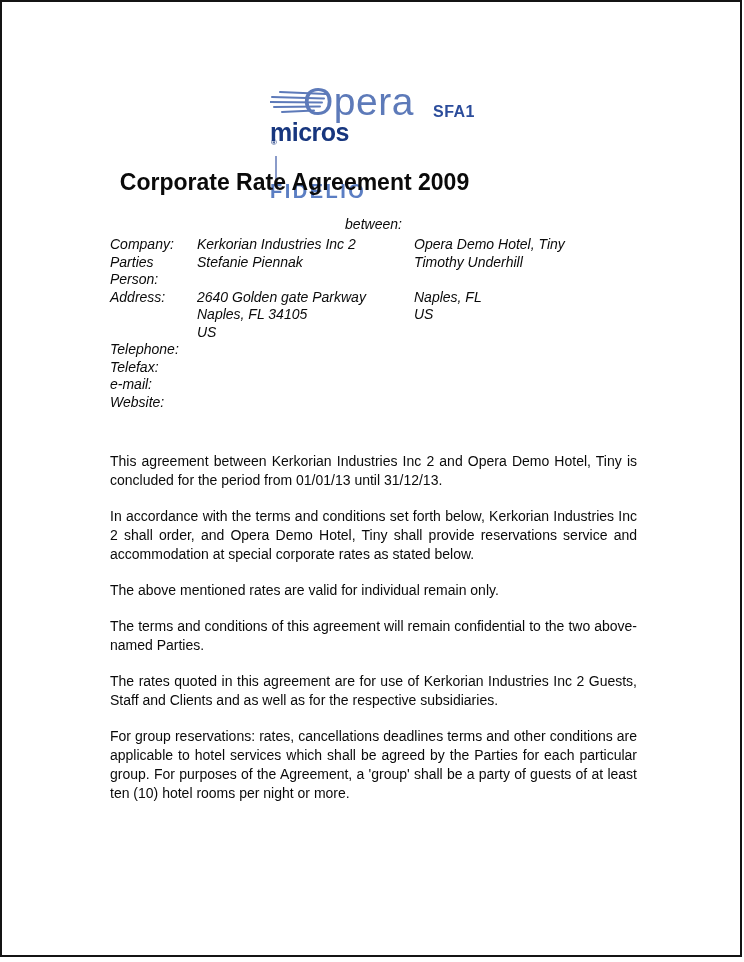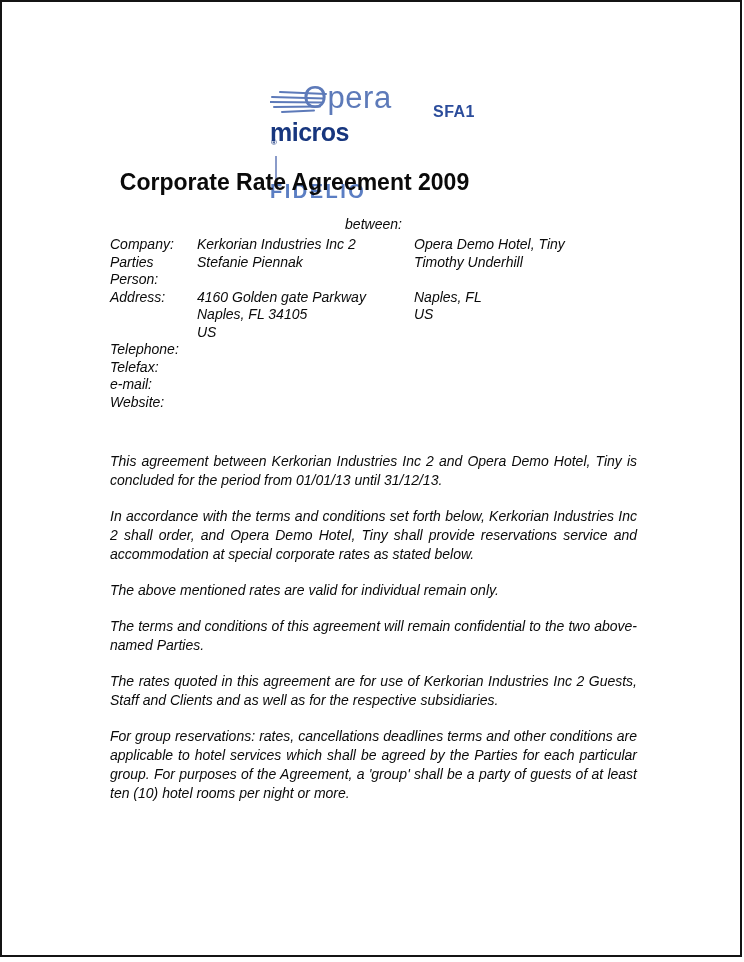--- a/index.html
+++ b/index.html
@@ -19,21 +19,21 @@
   .page{
     position:absolute;left:0;top:0;width:744px;height:962px;
   }
 
   
   .logo{position:absolute;left:270px;top:80px;width:210px;height:70px;}
   .opera-row{position:relative;height:40px;}
   .opera-swoosh{position:absolute;left:0;top:9px;}
   .opera-wordmark{
     position:absolute;left:33px;top:0;
-    font-size:31px;font-weight:500;color:#5d7ab9;letter-spacing:0.5px;
+    font-size:39px;font-weight:500;color:#5d7ab9;letter-spacing:0.5px;
   }
   .sfa-label{
     position:absolute;left:163px;top:23px;
     font-size:16px;font-weight:bold;color:#2b4c9b;letter-spacing:0.5px;
   }
   .micros-row{
     position:absolute;left:0px;top:38px;
     display:flex;align-items:flex-start;white-space:nowrap;flex-direction:column;
   }
   .micros-wordmark{
@@ -72,21 +72,20 @@
   
   .body-text{
     position:absolute;left:110px;top:452px;width:527px;
     font-size:14px;line-height:19px;
   }
   .body-text p{
     margin:0 0 17px 0;
     text-align:justify;
     -moz-text-align-last:left;
     text-align-last:left;
-    font-style:italic;
   }
 </style>
 </head>
 <body>
 
 <div class="page">
   <div class="page-frame"></div>
 
   <div class="logo">
     <div class="opera-row">
@@ -123,21 +122,21 @@
 
     <div class="detail-row">
       <div class="detail-label">Parties Person:</div>
       <div class="detail-value-left">Stefanie Piennak</div>
       <div class="detail-value-right">Timothy Underhill</div>
     </div>
 
     <div class="detail-row">
       <div class="detail-label">Address:</div>
       <div class="detail-value-left">
-        <div>4160 Golden gate Parkway</div>
+        <div>2640 Golden gate Parkway</div>
         <div>Naples, FL 34105</div>
         <div>US</div>
       </div>
       <div class="detail-value-right">
         <div>Naples, FL</div>
         <div>US</div>
       </div>
     </div>
 
     <div class="detail-row">

